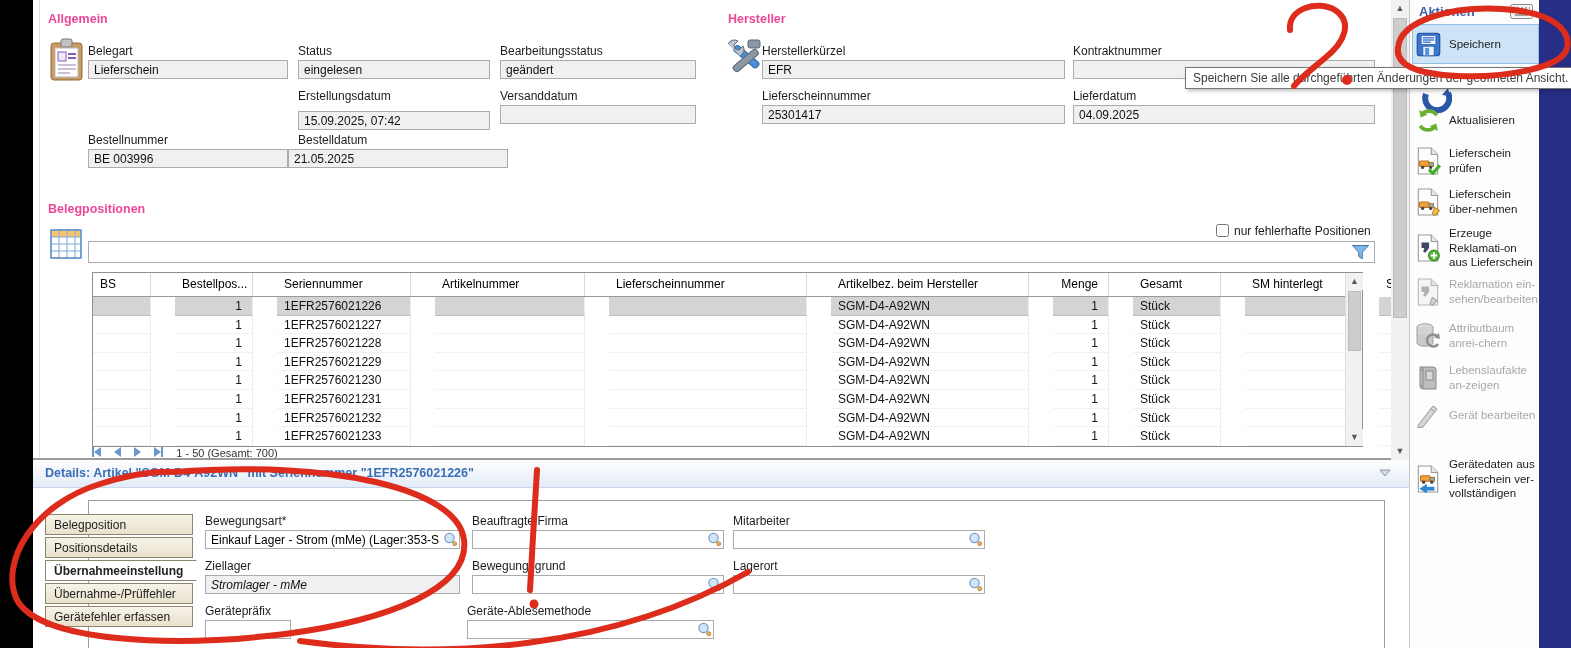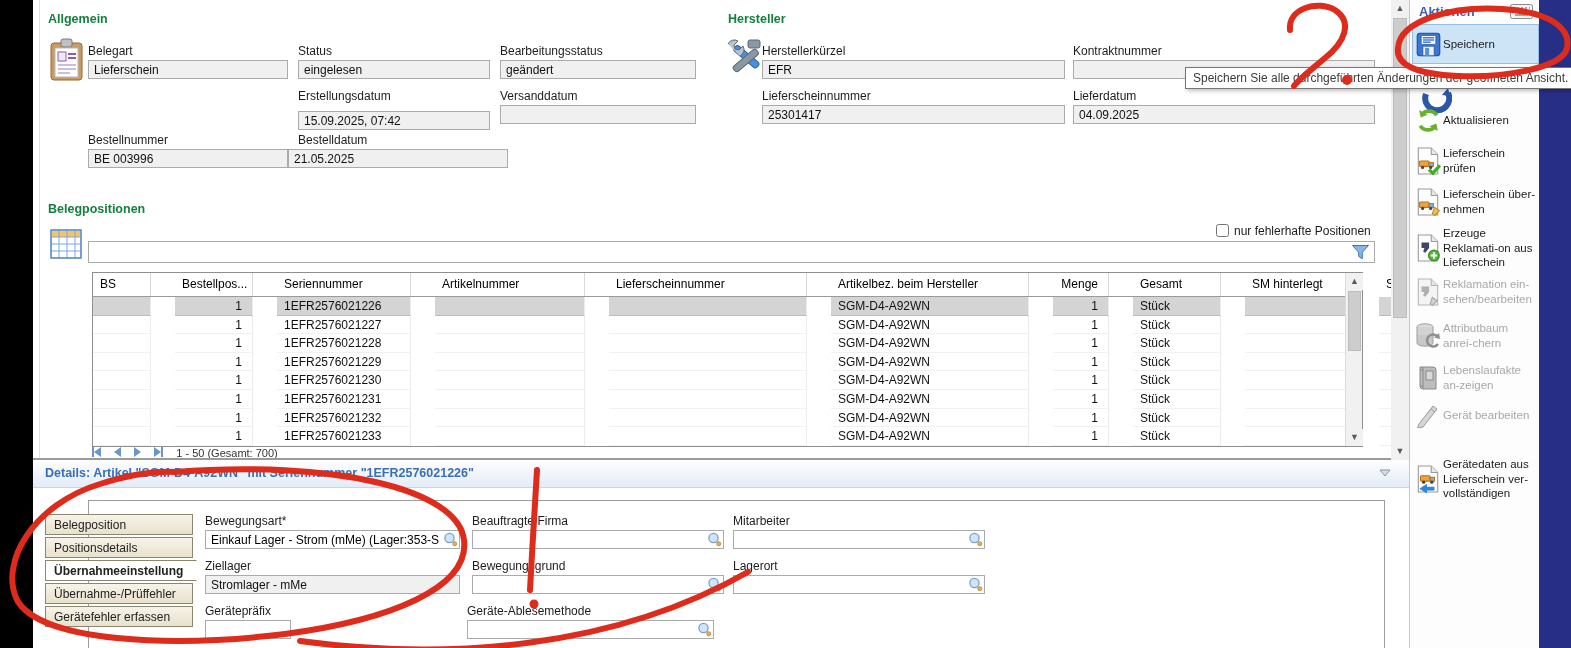--- a/index.html
+++ b/index.html
@@ -2,21 +2,21 @@
 <html><head>
 <meta charset="utf-8">
 <style>
   * { box-sizing: border-box; margin: 0; padding: 0; }
   html,body { background:#fff; }
   body { font-family: "Liberation Sans", sans-serif; }
   #app { position:relative; width:1571px; height:648px; overflow:hidden; background:#fff; }
 
   .abs { position:absolute; }
   .lbl { position:absolute; font-size:12px; color:#1c1c1c; white-space:nowrap; }
-  .heading { position:absolute; font-size:12.5px; font-weight:bold; color:#15803d; white-space:nowrap; }
+  .heading { position:absolute; font-size:12.5px; font-weight:bold; color:#ec4899; white-space:nowrap; }
 
   .ro-input, .ed-input {
     position:absolute; height:19px; border:1px solid #ababab;
     font-family:"Liberation Sans",sans-serif; font-size:12px; color:#111;
     padding:0 5px; outline:none;
   }
   .ro-input { background:#f0f0f0; }
   .ed-input { background:#fff; }
 
   .lookup { position:absolute; height:19px; }
@@ -59,21 +59,21 @@
     border:1px solid #9c9c9c; background:#fff; }
   .dtab { position:absolute; left:12px; width:148px; height:21px; line-height:20px;
     padding-left:8px; font-size:12px; color:#222;
     background:linear-gradient(#f7f3e8,#e8e1cc); border:1px solid #8d866f; }
   .dtab.active { background:#fff; font-weight:bold; width:152px; border-right:1px solid #fff; }
 
   
   #sidebar { position:absolute; left:1409px; top:0; width:130px; height:648px;
     background:#fdfdfd; border-left:1px solid #c8c8c8; }
   #actions-title { position:absolute; left:9px; top:4px; font-size:13px; font-weight:bold; color:#3f5fae; }
-  .action-item { position:absolute; left:3px; width:124px; display:flex; align-items:center; cursor:pointer; }
+  .action-item { position:absolute; left:3px; width:124px; display:flex; align-items:center; gap:6px; cursor:pointer; }
   .action-item .aicon { flex:0 0 30px; display:flex; justify-content:center; }
   .action-item .albl { font-size:11.5px; line-height:1.3; color:#1a1a1a; }
   .action-item.disabled .albl { color:#a8a8a8; }
   .action-item.hl { background:#cde4f7; border:1px solid #94bfe4; left:2px; width:127px; }
 
   
   #tooltip { position:absolute; left:1185px; top:67px; z-index:40;
     background:#fff; border:1px solid #767676; padding:3px 7px;
     font-size:12px; color:#3c3c3c; white-space:nowrap; box-shadow:2px 2px 4px rgba(0,0,0,.25); }
 
@@ -347,21 +347,21 @@
   <div class="lbl" style="left:733px;top:514px;">Mitarbeiter</div>
   <div class="lookup" style="left:733px;top:530px;width:252px;">
     <input value="" style="">
     <svg width="15" height="15" viewBox="0 0 15 15">
       <circle cx="6.5" cy="6" r="4.6" fill="#cfe6fa" stroke="#7d9fc4" stroke-width="1.3"></circle>
       <circle cx="11.7" cy="11.7" r="2" fill="#e8b25c" stroke="#b27c2a" stroke-width="0.8"></circle>
     </svg>
   </div>
 
   <div class="lbl" style="left:205px;top:559px;">Ziellager</div>
-  <input class="ro-input" style="left: 205px; top: 575px; width: 255px;" readonly="" value="Stromlager - mMe">
+  <input class="ro-input" style="left: 205px; top: 575px; width: 255px; font-style: italic;" readonly="" value="Stromlager - mMe">
 
   <div class="lbl" style="left:472px;top:559px;">Bewegungsgrund</div>
   <div class="lookup" style="left:472px;top:575px;width:252px;">
     <input value="" style="">
     <svg width="15" height="15" viewBox="0 0 15 15">
       <circle cx="6.5" cy="6" r="4.6" fill="#cfe6fa" stroke="#7d9fc4" stroke-width="1.3"></circle>
       <circle cx="11.7" cy="11.7" r="2" fill="#e8b25c" stroke="#b27c2a" stroke-width="0.8"></circle>
     </svg>
   </div>
 

